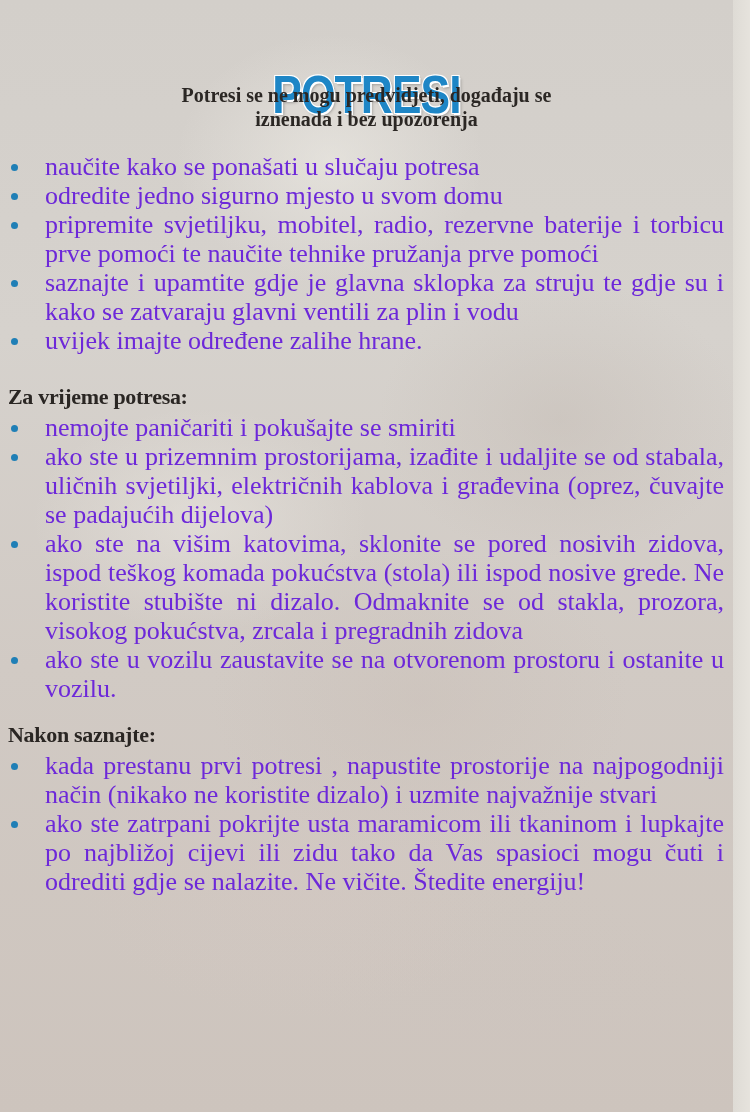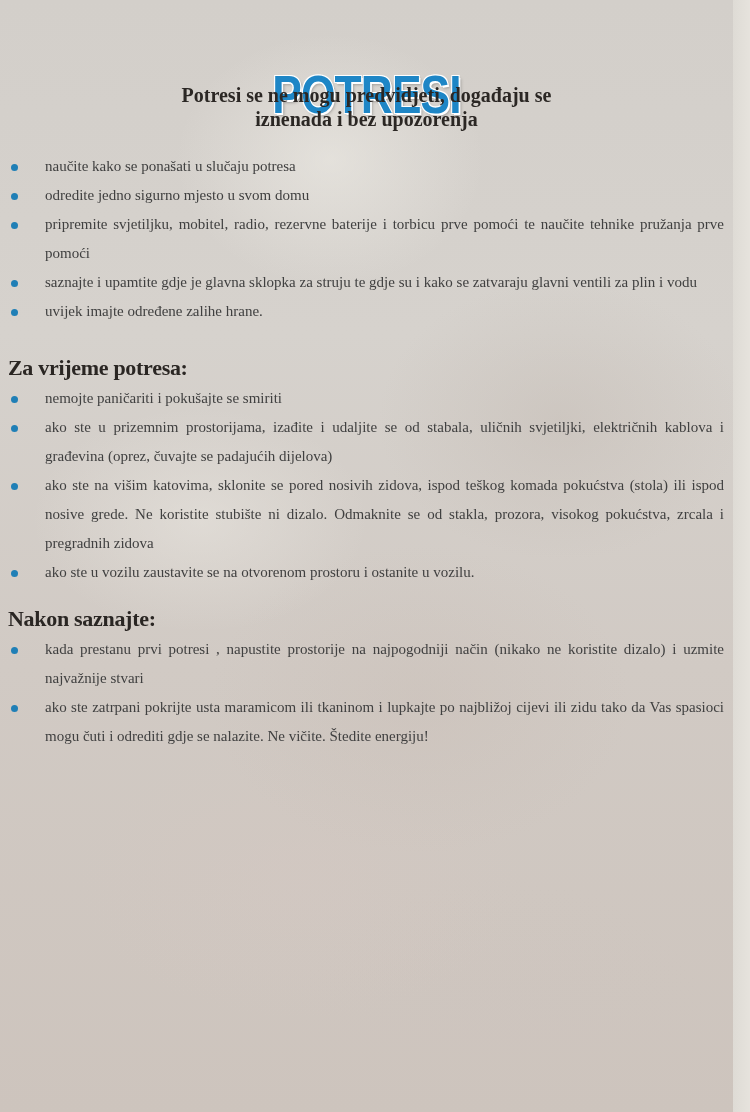--- a/index.html
+++ b/index.html
@@ -77,24 +77,24 @@
       letter-spacing: -0.3px;
     }
     .list {
       list-style: none;
       margin: 0;
       padding: 0;
     }
     .list-item {
       position: relative;
       padding-left: 37px;
-      font-size: 15px;
+      font-size: 26px;
       line-height: 29px;
       text-align: justify;
-      color: #404040;
+      color: #6d28d9;
     }
     .bullet {
       position: absolute;
       left: 3px;
       top: 12px;
       width: 7px;
       height: 7px;
       border-radius: 50%;
       background: #1f7fb6;
     }

